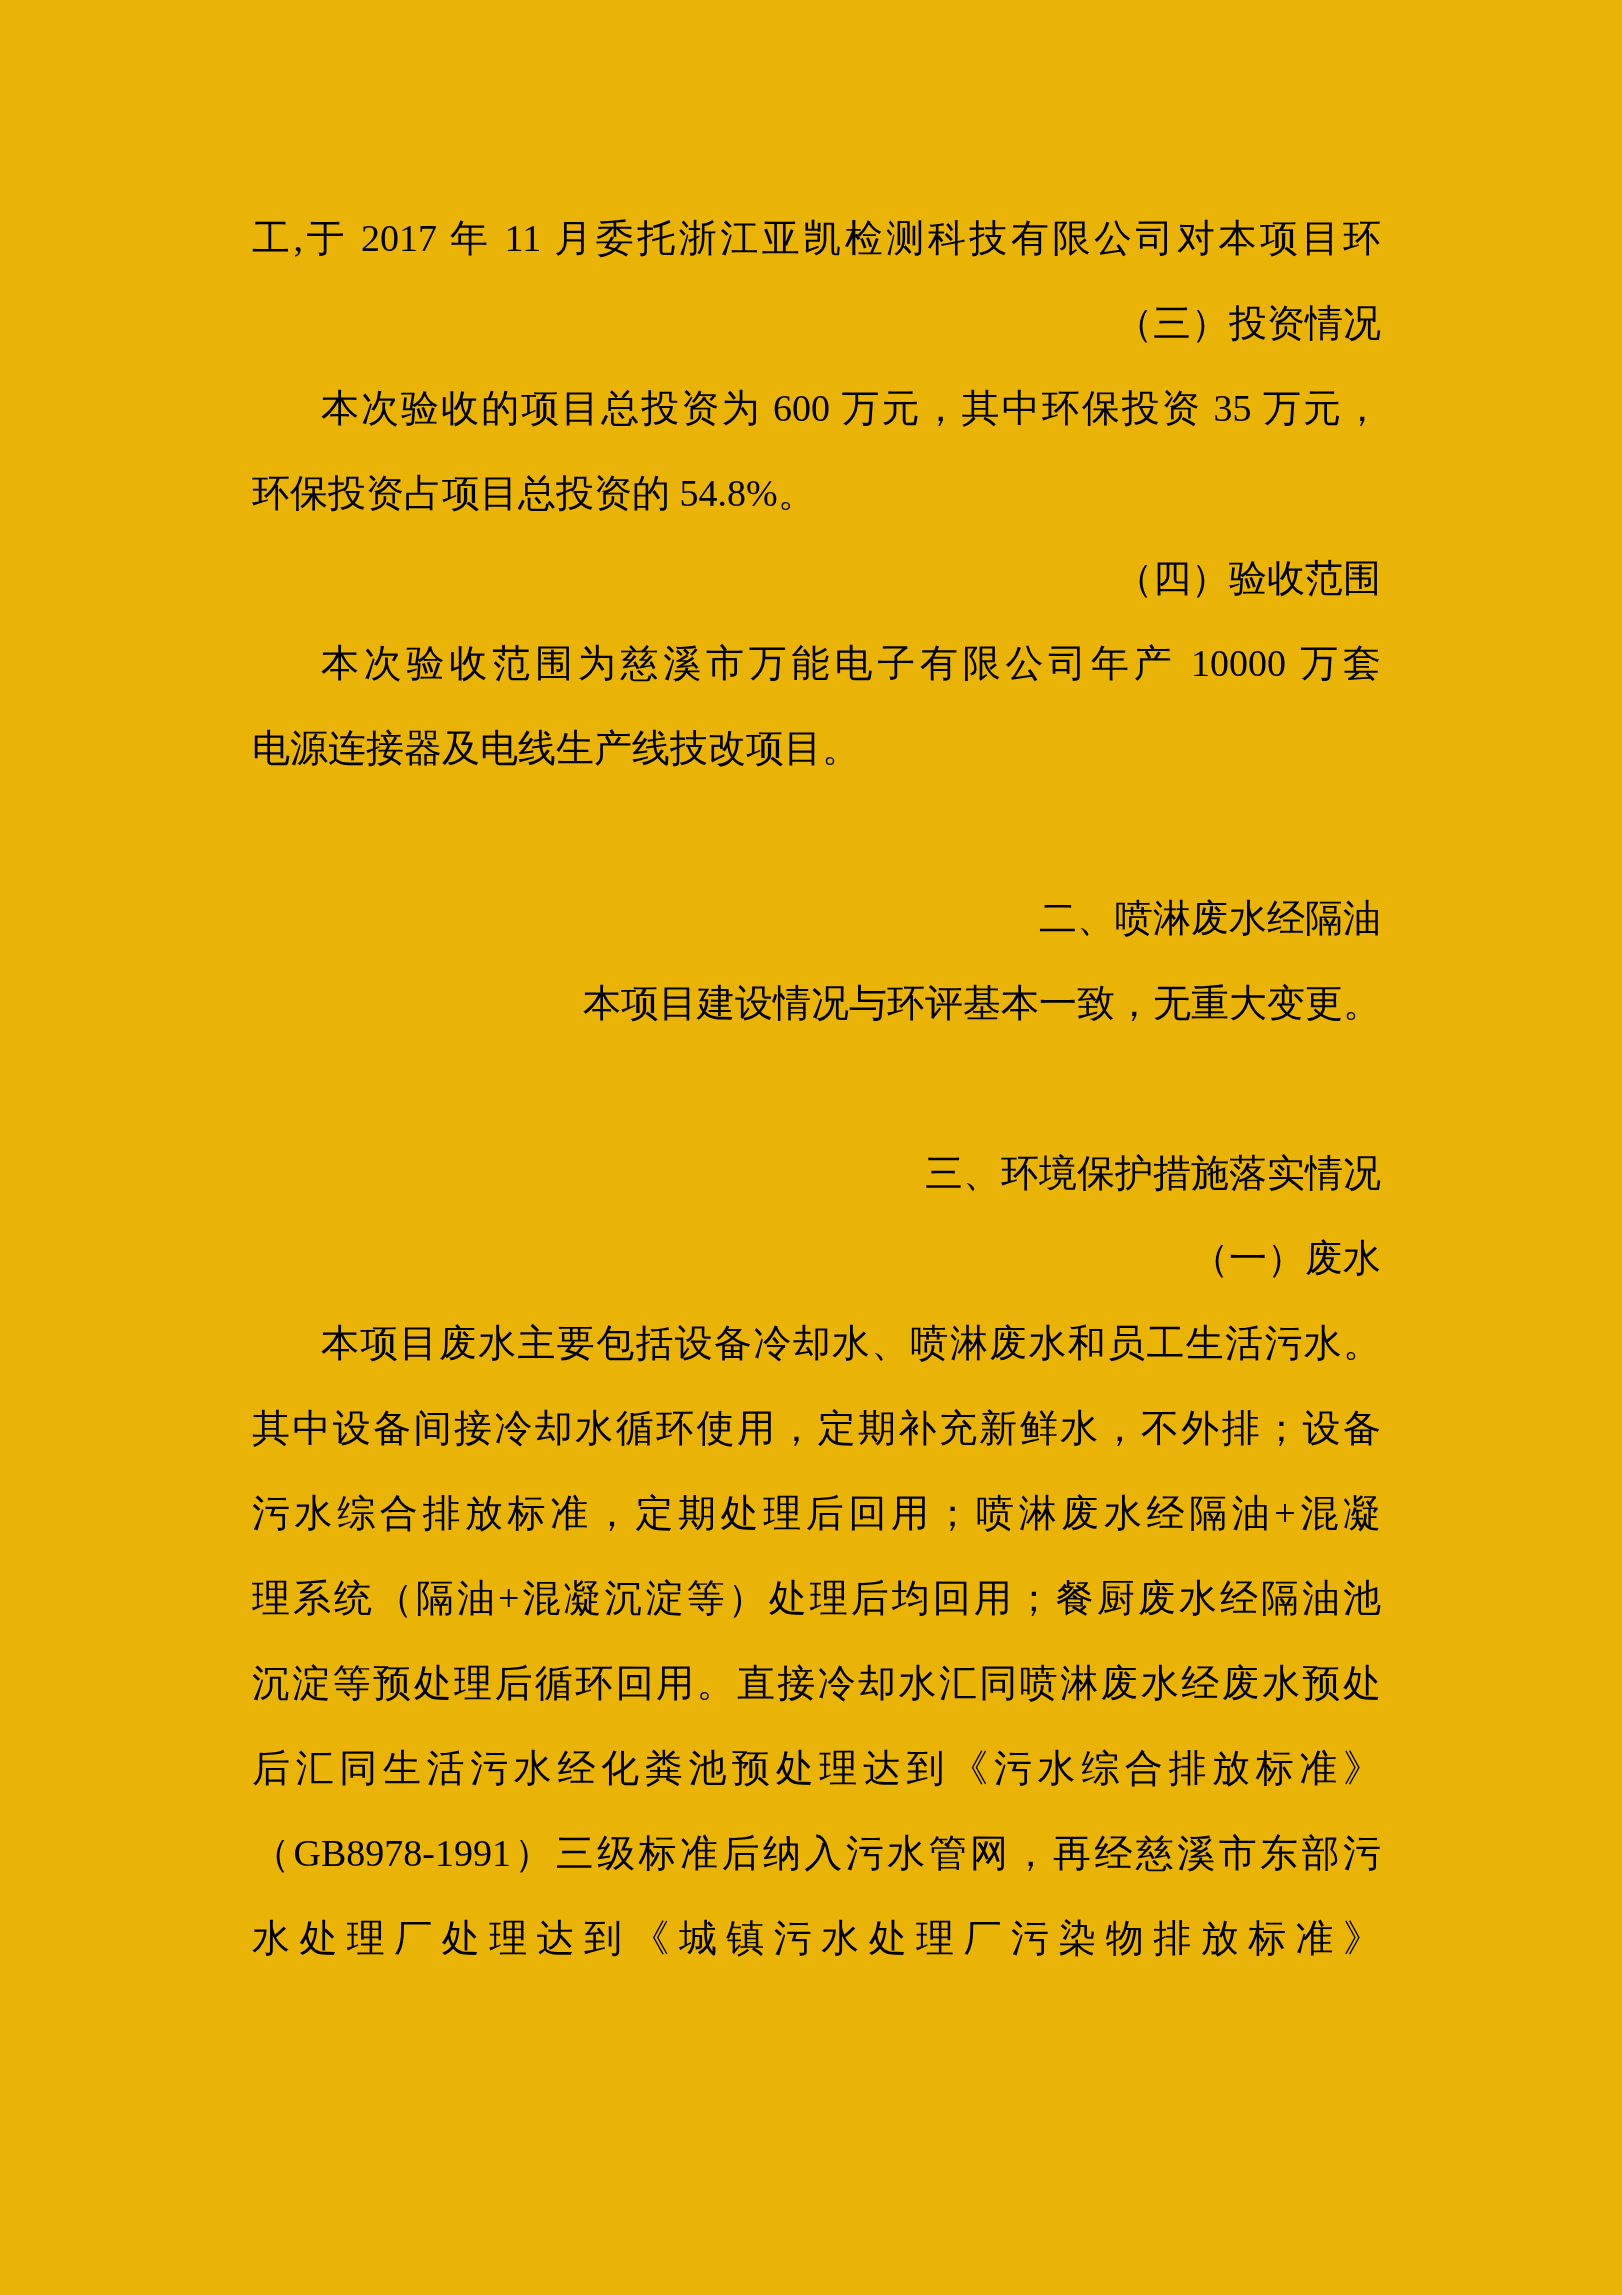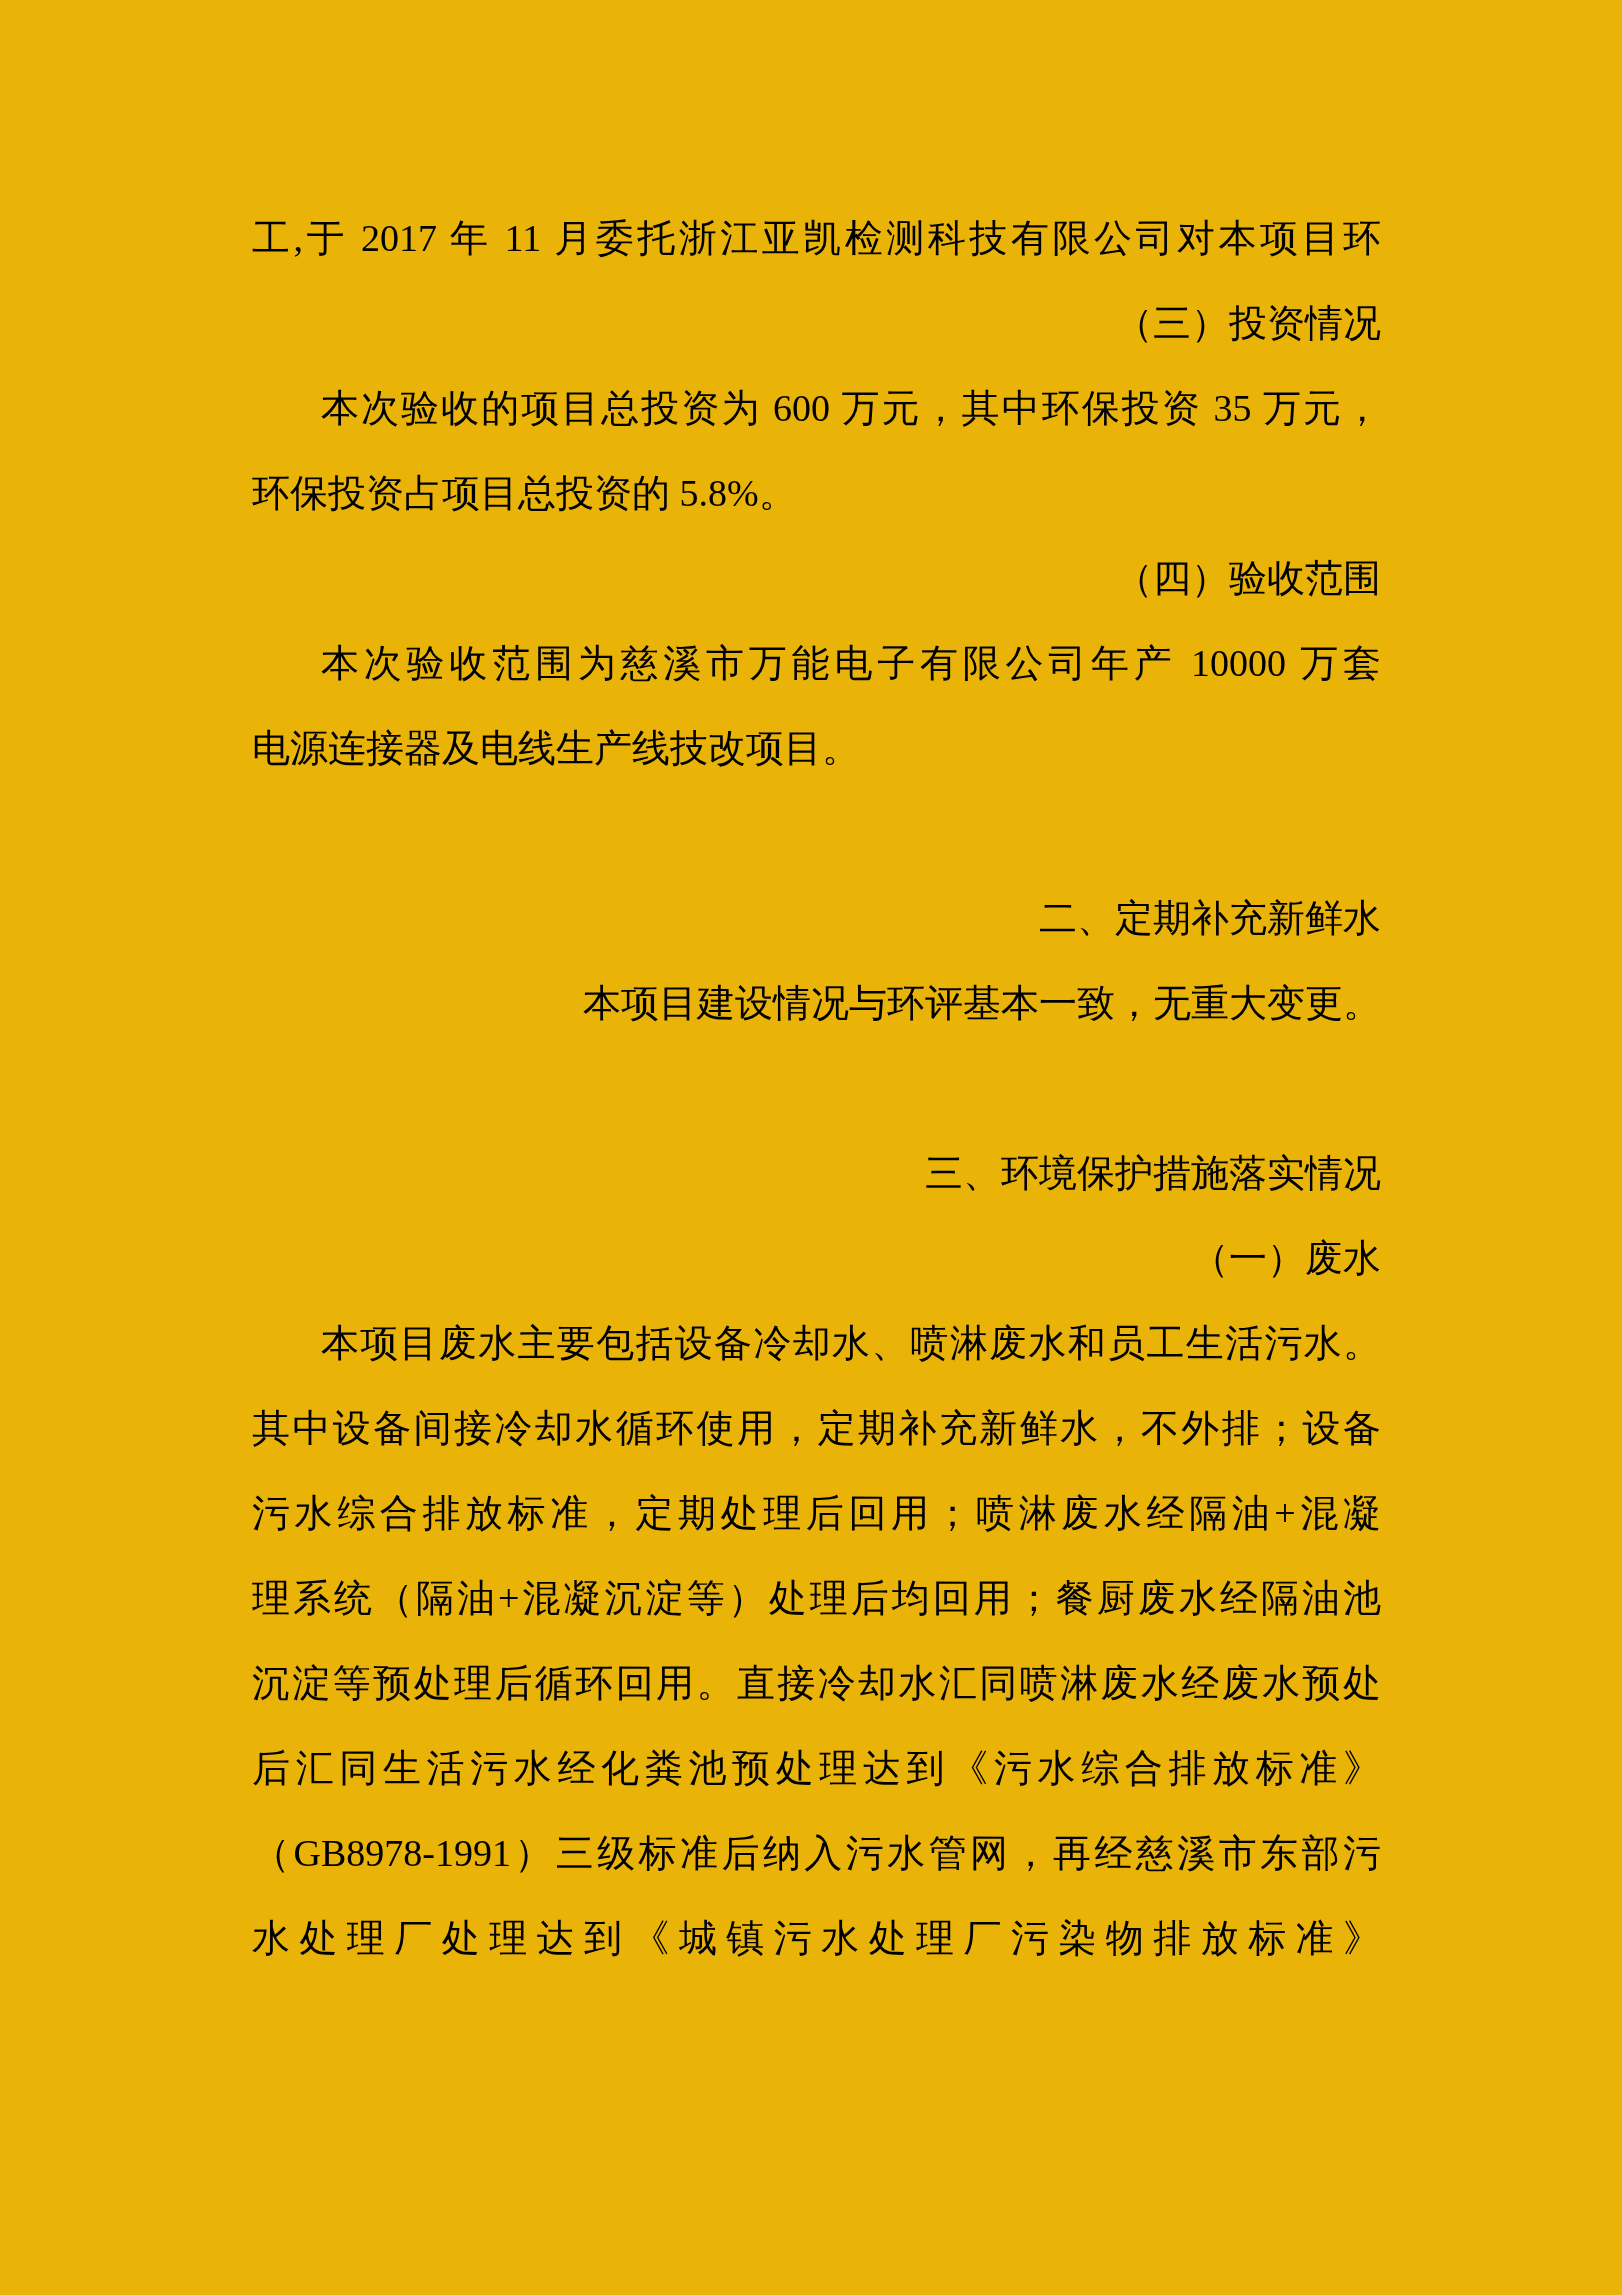--- a/index.html
+++ b/index.html
@@ -50,26 +50,26 @@
   }
 </style>
 </head>
 <body style="background: rgb(255, 255, 255);">
 
 <div class="page">
   <div class="text-block" id="lines-container" style="color: rgb(0, 0, 0);">
       <div class="line justify">工,于 2017 年 11 月委托浙江亚凯检测科技有限公司对本项目环</div>
       <div class="line indent">（三）投资情况</div>
       <div class="line indent justify">本次验收的项目总投资为 600 万元，其中环保投资 35 万元，</div>
-      <div class="line">环保投资占项目总投资的 5.8%。</div>
+      <div class="line">环保投资占项目总投资的 54.8%。</div>
       <div class="line indent">（四）验收范围</div>
       <div class="line indent justify">本次验收范围为慈溪市万能电子有限公司年产 10000 万套</div>
       <div class="line">电源连接器及电线生产线技改项目。</div>
       <div class="line blank"></div>
-      <div class="line indent">二、定期补充新鲜水</div>
+      <div class="line indent">二、喷淋废水经隔油</div>
       <div class="line indent">本项目建设情况与环评基本一致，无重大变更。</div>
       <div class="line blank"></div>
       <div class="line indent">三、环境保护措施落实情况</div>
       <div class="line indent">（一）废水</div>
       <div class="line indent justify">本项目废水主要包括设备冷却水、喷淋废水和员工生活污水。</div>
       <div class="line justify">其中设备间接冷却水循环使用，定期补充新鲜水，不外排；设备</div>
       <div class="line justify">污水综合排放标准，定期处理后回用；喷淋废水经隔油+混凝</div>
       <div class="line justify">理系统（隔油+混凝沉淀等）处理后均回用；餐厨废水经隔油池</div>
       <div class="line justify">沉淀等预处理后循环回用。直接冷却水汇同喷淋废水经废水预处</div>
       <div class="line justify">后汇同生活污水经化粪池预处理达到《污水综合排放标准》</div>

